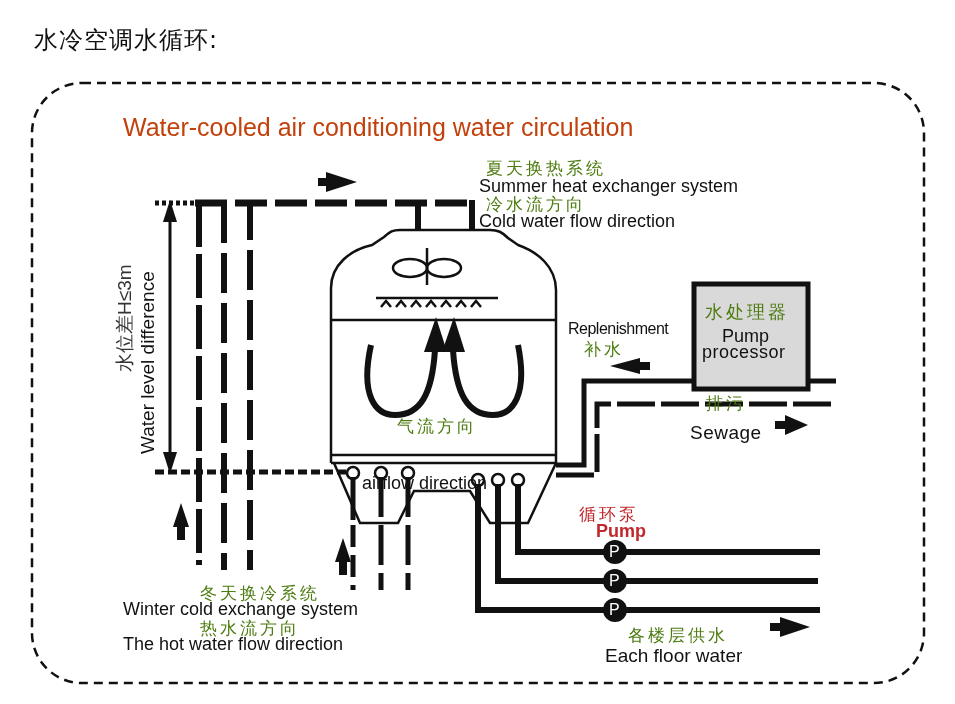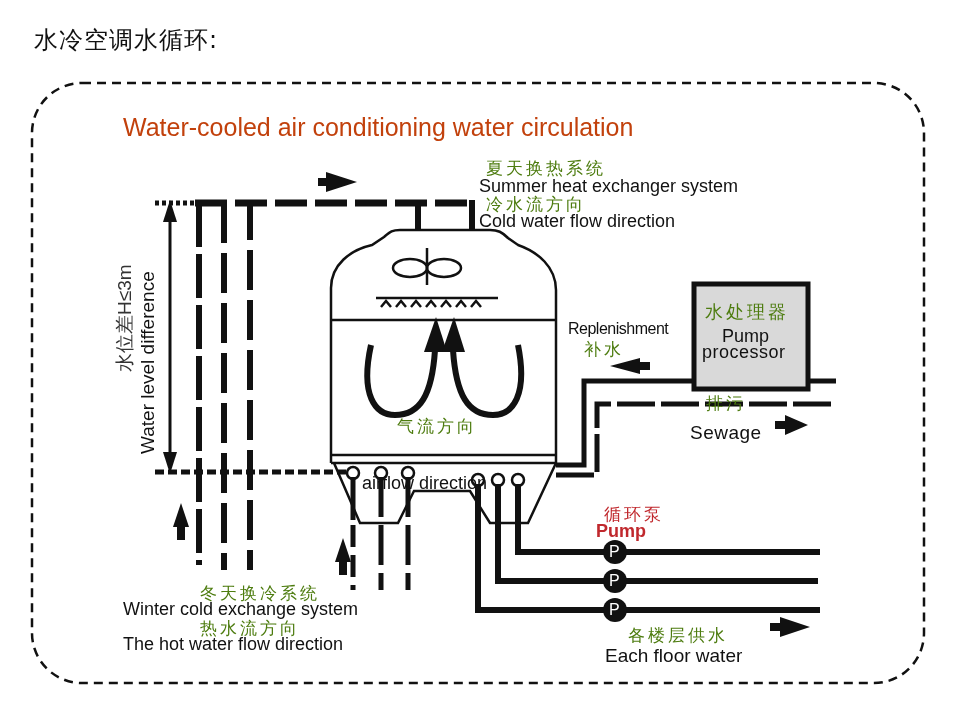--- a/index.html
+++ b/index.html
@@ -165,21 +165,21 @@
 <div class="abs" style="left:568px;top:320px;font-size:16px;letter-spacing:-0.5px;">Replenishment</div>
 <div class="abs cn" style="left:584px;top:338px;">补水</div>
 
 <div class="abs cn" style="left:705px;top:300px;font-size:18px;">水处理器</div>
 <div class="abs" style="left:722px;top:326px;font-size:18px;">Pump</div>
 <div class="abs" style="left:702px;top:342px;font-size:18px;letter-spacing:0.5px;">processor</div>
 
 <div class="abs cn" style="left:706px;top:392px;">排污</div>
 <div class="abs en" style="left:690px;top:422px;font-size:19px;letter-spacing:0.5px;">Sewage</div>
 
-<div class="abs cn red" style="left:604px;top:503px;text-align:center;">循环泵</div>
+<div class="abs cn red" style="left:579px;top:503px;text-align:center;">循环泵</div>
 <div class="abs red" style="left:596px;top:521px;font-size:18px;font-weight:bold;">Pump</div>
 
 <div class="abs cn" style="left:628px;top:624px;">各楼层供水</div>
 <div class="abs en" style="left:605px;top:645px;font-size:19px;">Each floor water</div>
 
 <div class="abs cn" style="left:200px;top:582px;">冬天换冷系统</div>
 <div class="abs en" style="left:123px;top:599px;">Winter cold exchange system</div>
 <div class="abs cn" style="left:200px;top:617px;">热水流方向</div>
 <div class="abs en" style="left:123px;top:634px;">The hot water flow direction</div>
 

